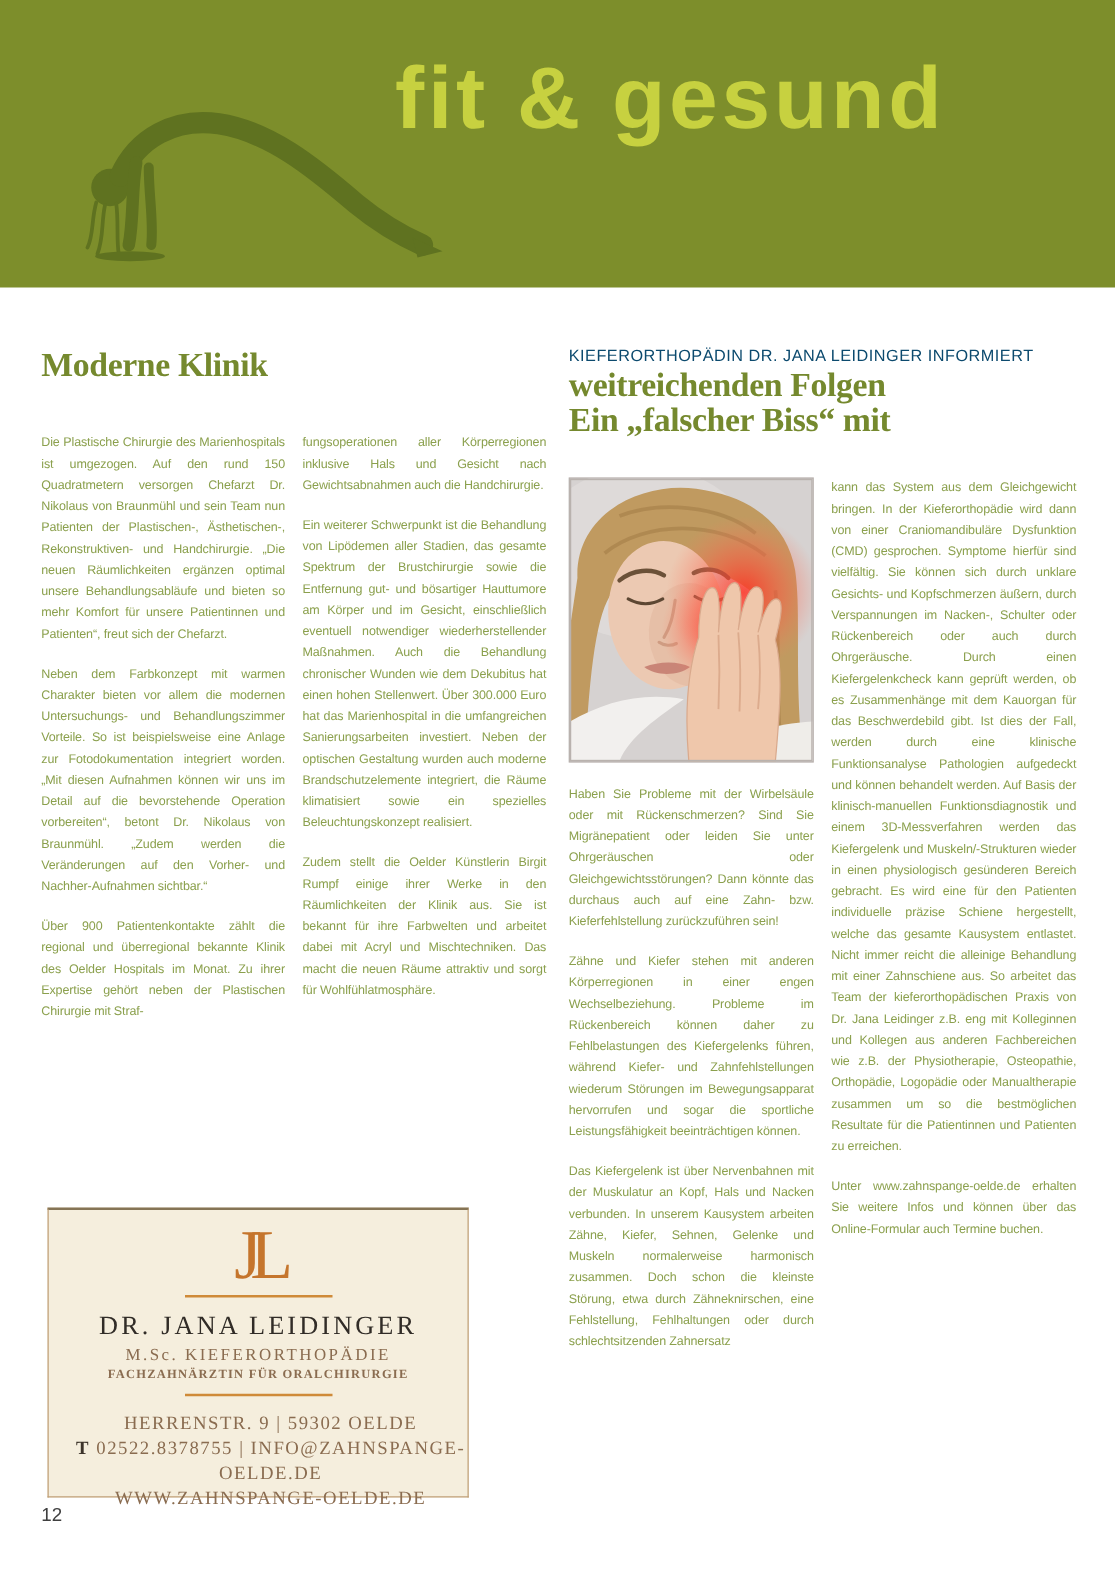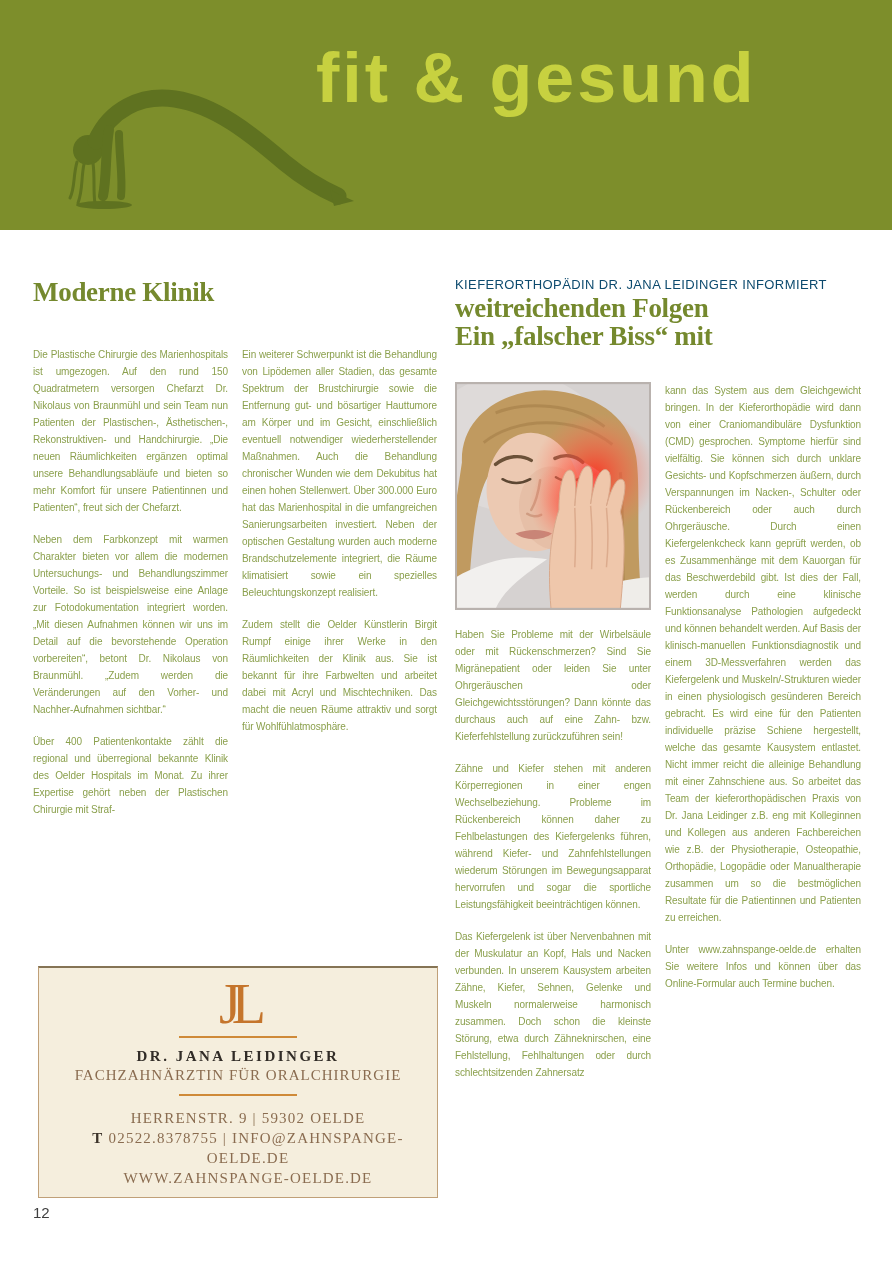--- a/index.html
+++ b/index.html
@@ -34,34 +34,34 @@
     font-size:10px; line-height:17px; text-align:justify; text-justify:inter-word;
     color:#8ba04d; margin:0 0 15px; letter-spacing:-0.1px; hyphens:auto;
   }
   
   .photo {
     width:196px; height:228px; border:1px solid #b9b2ae; box-sizing:border-box;
     margin:0 0 12px; background:#d6d2d1;
   }
   
   .ad-card {
-    position:absolute; left:38px; top:966px; width:400px; height:232px;
+    position:absolute; left:38px; top:966px; width:337px; height:232px;
     box-sizing:border-box; background:#f5eedd;
     border:1px solid #c0a078; border-top:2px solid #857455;
     text-align:center; font-family:"Liberation Serif", serif; color:#8a6c50;
   }
   .ad-monogram {
     margin-top:10px; font-size:56px; line-height:52px; color:#c5752c;
     letter-spacing:-0.16em; font-weight:normal;
   }
   .ad-rule { width:118px; height:2px; background:#cf8a38; margin:6px auto 10px; }
   .ad-rule2 { margin:10px auto 12px; }
-  .ad-name { font-size:15px; font-weight:bold; letter-spacing:2.5px; color:#312c27; }
+  .ad-name { font-size:21px; font-weight:normal; letter-spacing:2.5px; color:#312c27; }
   .ad-degree { font-size:13.5px; letter-spacing:2px; margin-top:3px; }
-  .ad-specialty { font-size:15px; letter-spacing:1px; margin-top:2px; }
+  .ad-specialty { font-size:10px; letter-spacing:1px; margin-top:2px;font-weight:bold; }
   .ad-contact { font-size:15px; letter-spacing:1.2px; line-height:20px;padding-left:20px; }
   .ad-phone-label { font-weight:bold; color:#3c332a; }
   
   .page-number { position:absolute; left:33px; top:1204px; font-size:15px; color:#3f3f3f; }
 </style>
 </head>
 <body>
 
 <div class="page">
 
@@ -81,23 +81,24 @@
   </div>
 
   <div class="article-title left-title">
     <div>Moderne Klinik</div>
   </div>
 
   <div class="cols left-cols">
     <div class="col">
       <p class="body-p">Die Plastische Chirurgie des Marienhospitals ist umgezogen. Auf den rund 150 Quadratmetern versorgen Chefarzt Dr. Nikolaus von Braunmühl und sein Team nun Patienten der Plastischen-, Ästhetischen-, Rekonstruktiven- und Handchirurgie. „Die neuen Räumlichkeiten ergänzen optimal unsere Behandlungsabläufe und bieten so mehr Komfort für unsere Patientinnen und Patienten“, freut sich der Chefarzt.</p>
       <p class="body-p">Neben dem Farbkonzept mit warmen Charakter bieten vor allem die modernen Untersuchungs- und Behandlungszimmer Vorteile. So ist beispielsweise eine Anlage zur Fotodokumentation integriert worden. „Mit diesen Aufnahmen können wir uns im Detail auf die bevorstehende Operation vorbereiten“, betont Dr. Nikolaus von Braunmühl. „Zudem werden die Veränderungen auf den Vorher- und Nachher-Aufnahmen sichtbar.“</p>
-      <p class="body-p">Über 400 Patientenkontakte zählt die regional und überregional bekannte Klinik des Oelder Hospitals im Monat. Zu ihrer Expertise gehört neben der Plastischen Chirurgie mit Straf-</p>
+      <p class="body-p">Über 900 Patientenkontakte zählt die regional und überregional bekannte Klinik des Oelder Hospitals im Monat. Zu ihrer Expertise gehört neben der Plastischen Chirurgie mit Straf-</p>
     </div>
     <div class="col">
+      <p class="body-p">fungsoperationen aller Körperregionen inklusive Hals und Gesicht nach Gewichtsabnahmen auch die Handchirurgie.</p>
       <p class="body-p">Ein weiterer Schwerpunkt ist die Behandlung von Lipödemen aller Stadien, das gesamte Spektrum der Brustchirurgie sowie die Entfernung gut- und bösartiger Hauttumore am Körper und im Gesicht, einschließlich eventuell notwendiger wiederherstellender Maßnahmen. Auch die Behandlung chronischer Wunden wie dem Dekubitus hat einen hohen Stellenwert. Über 300.000 Euro hat das Marienhospital in die umfangreichen Sanierungsarbeiten investiert. Neben der optischen Gestaltung wurden auch moderne Brandschutzelemente integriert, die Räume klimatisiert sowie ein spezielles Beleuchtungskonzept realisiert.</p>
       <p class="body-p">Zudem stellt die Oelder Künstlerin Birgit Rumpf einige ihrer Werke in den Räumlichkeiten der Klinik aus. Sie ist bekannt für ihre Farbwelten und arbeitet dabei mit Acryl und Mischtechniken. Das macht die neuen Räume attraktiv und sorgt für Wohlfühlatmosphäre.</p>
     </div>
   </div>
 
   <div class="kicker">KIEFERORTHOPÄDIN DR. JANA LEIDINGER INFORMIERT</div>
 
   <div class="article-title right-title">
     <div>weitreichenden Folgen</div>
     <div>Ein „falscher Biss“ mit</div>
@@ -151,20 +152,21 @@
     <div class="col">
       <p class="body-p">kann das System aus dem Gleichgewicht bringen. In der Kieferorthopädie wird dann von einer Craniomandibuläre Dysfunktion (CMD) gesprochen. Symptome hierfür sind vielfältig. Sie können sich durch unklare Gesichts- und Kopfschmerzen äußern, durch Verspannungen im Nacken-, Schulter oder Rückenbereich oder auch durch Ohrgeräusche. Durch einen Kiefergelenkcheck kann geprüft werden, ob es Zusammenhänge mit dem Kauorgan für das Beschwerdebild gibt. Ist dies der Fall, werden durch eine klinische Funktionsanalyse Pathologien aufgedeckt und können behandelt werden. Auf Basis der klinisch-manuellen Funktionsdiagnostik und einem 3D-Messverfahren werden das Kiefergelenk und Muskeln/-Strukturen wieder in einen physiologisch gesünderen Bereich gebracht. Es wird eine für den Patienten individuelle präzise Schiene hergestellt, welche das gesamte Kausystem entlastet. Nicht immer reicht die alleinige Behandlung mit einer Zahnschiene aus. So arbeitet das Team der kieferorthopädischen Praxis von Dr. Jana Leidinger z.B. eng mit Kolleginnen und Kollegen aus anderen Fachbereichen wie z.B. der Physiotherapie, Osteopathie, Orthopädie, Logopädie oder Manualtherapie zusammen um so die bestmöglichen Resultate für die Patientinnen und Patienten zu erreichen.</p>
       <p class="body-p">Unter www.zahnspange-oelde.de erhalten Sie weitere Infos und können über das Online-Formular auch Termine buchen.</p>
     </div>
   </div>
 
   <div class="ad-card">
     <div class="ad-monogram">JL</div>
     <div class="ad-rule"></div>
     <div class="ad-name">DR. JANA LEIDINGER</div>
+    <div class="ad-degree">M.Sc. KIEFERORTHOPÄDIE</div>
     <div class="ad-specialty">FACHZAHNÄRZTIN FÜR ORALCHIRURGIE</div>
     <div class="ad-rule ad-rule2"></div>
     <div class="ad-contact">HERRENSTR. 9  |  59302 OELDE</div>
     <div class="ad-contact">
       <span class="ad-phone-label">T</span>
       <span>02522.8378755  |  INFO@ZAHNSPANGE-OELDE.DE</span>
     </div>
     <div class="ad-contact">WWW.ZAHNSPANGE-OELDE.DE</div>
   </div>
 

